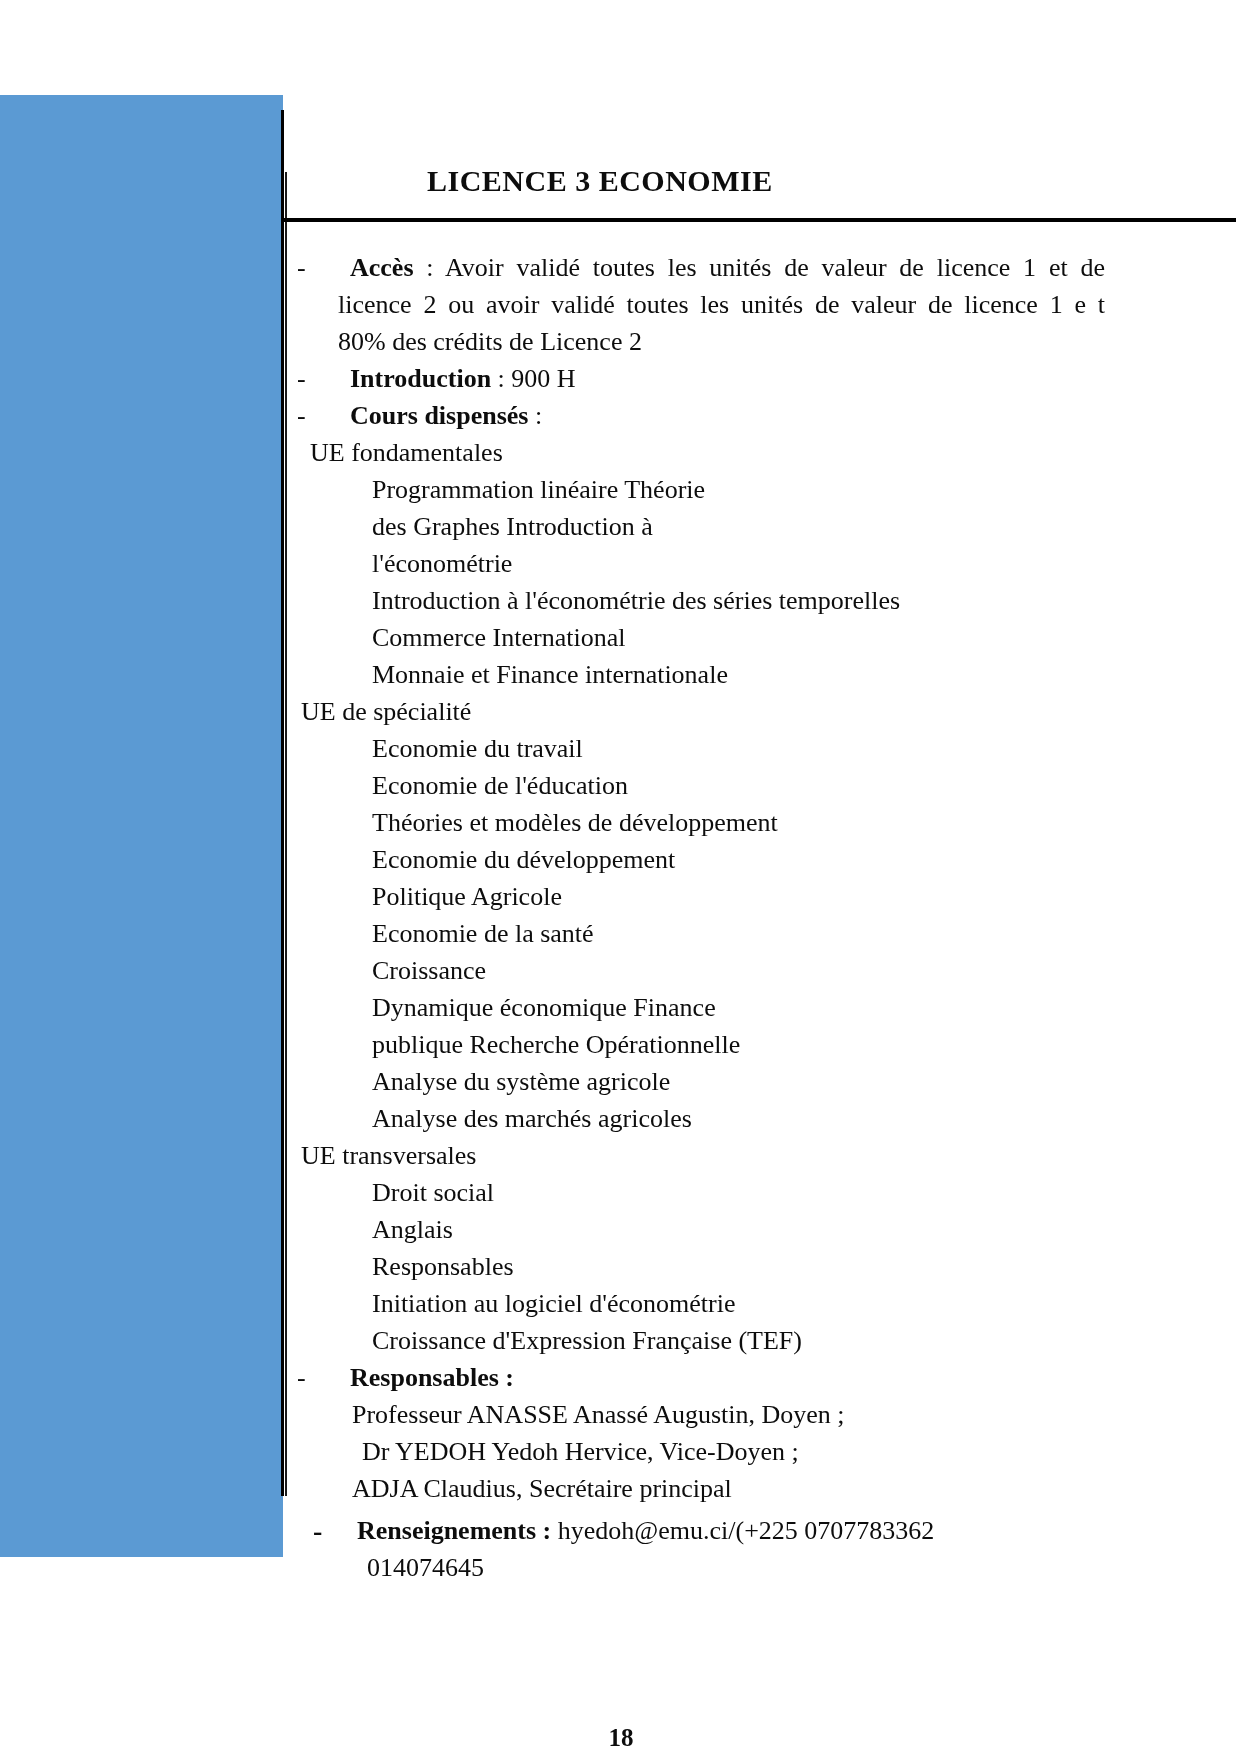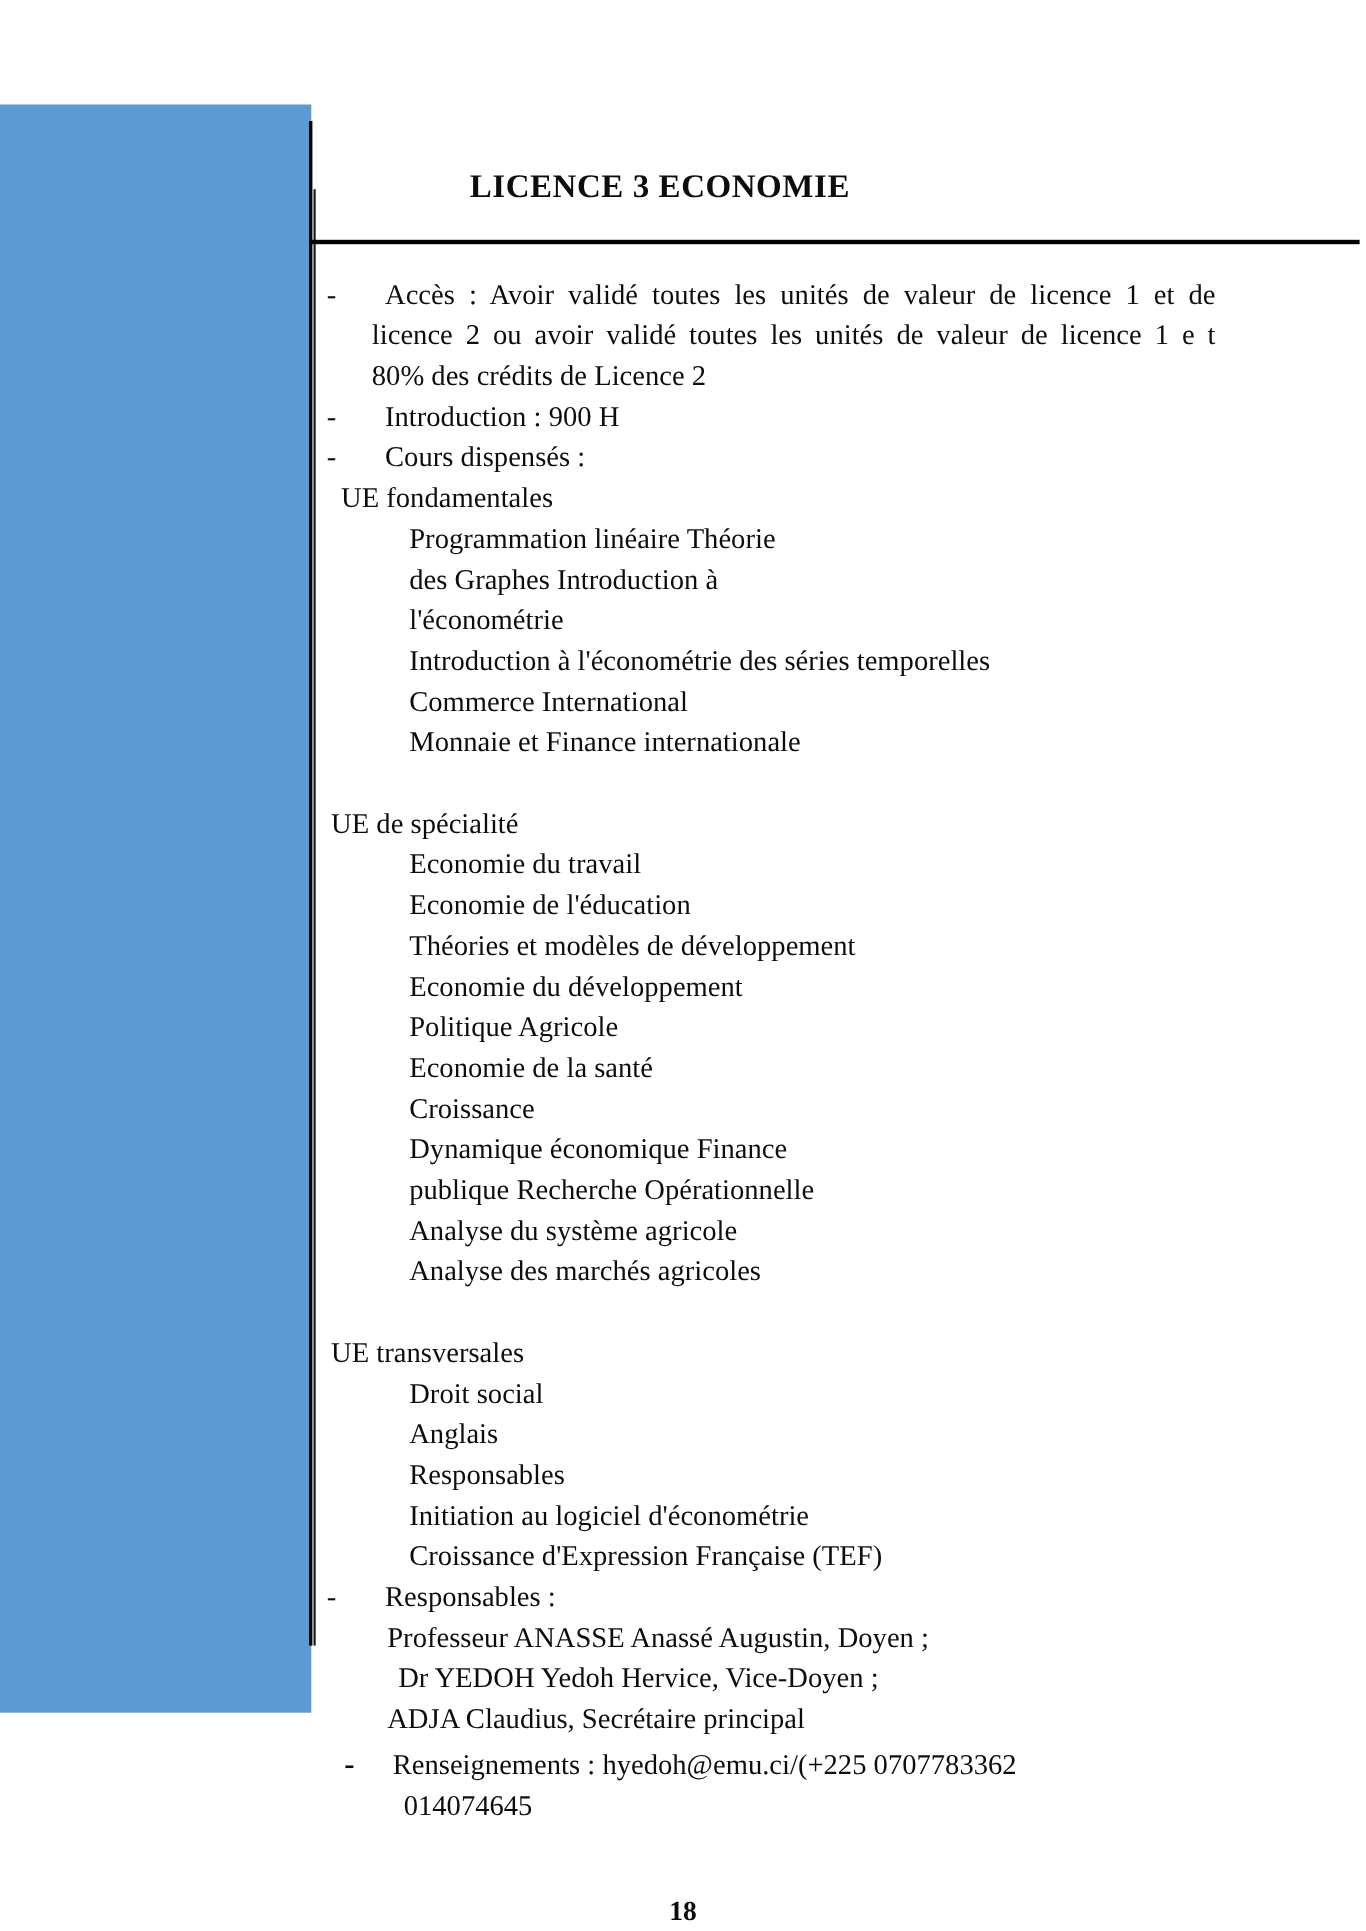--- a/index.html
+++ b/index.html
@@ -12,40 +12,40 @@
     overflow:hidden;
   }
   .sidebar{
     position:absolute;left:0;top:95px;width:283px;height:1462px;
     background:#5b9ad3;
   }
   .vline-a{position:absolute;left:281px;top:110px;width:3px;height:1386px;background:#000;}
   .vline-b{position:absolute;left:285px;top:172px;width:2px;height:1324px;background:#1a1a1a;}
   .hrule{position:absolute;left:281px;top:218px;width:955px;height:4px;background:#000;}
   .doc-title{
-    position:absolute;left:427px;top:153px;
+    position:absolute;left:427px;top:164px;
     font-size:30px;font-weight:bold;letter-spacing:0.5px;
     white-space:nowrap;
   }
   .content{
     position:absolute;left:283px;top:249px;width:900px;
     font-size:26px;line-height:37px;
   }
   .row{position:relative;height:37px;white-space:nowrap;}
   .jrow{
     position:relative;height:37px;width:822px;box-sizing:border-box;
     text-align:justify;text-align-last:justify;white-space:normal;
   }
   .dash{position:absolute;left:14px;top:0;}
   .dash-bold{position:absolute;left:30px;top:0;font-weight:bold;font-size:28px;}
-  .b{font-weight:normal;}
+  .b{font-weight:bold;}
   .pl-label{padding-left:67px;box-sizing:border-box;}
   .pl-cont{padding-left:55px;box-sizing:border-box;}
   .pl-ue1{padding-left:27px;}
-  .pl-ue2{padding-left:18px;margin-top:37px;}
+  .pl-ue2{padding-left:18px;}
   .pl-course{padding-left:89px;}
   .pl-name1{padding-left:69px;}
   .pl-name2{padding-left:79px;}
   .pl-rens{padding-left:74px;}
   .pl-phone{padding-left:84px;}
   .gap-top{margin-top:5px;}
   .page-number{
     position:absolute;left:0;right:0;top:1724px;
     text-align:center;font-size:25px;font-weight:bold;
   }

